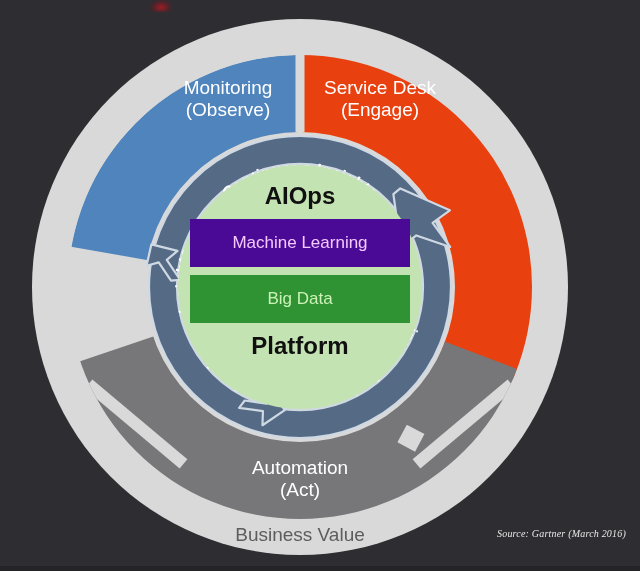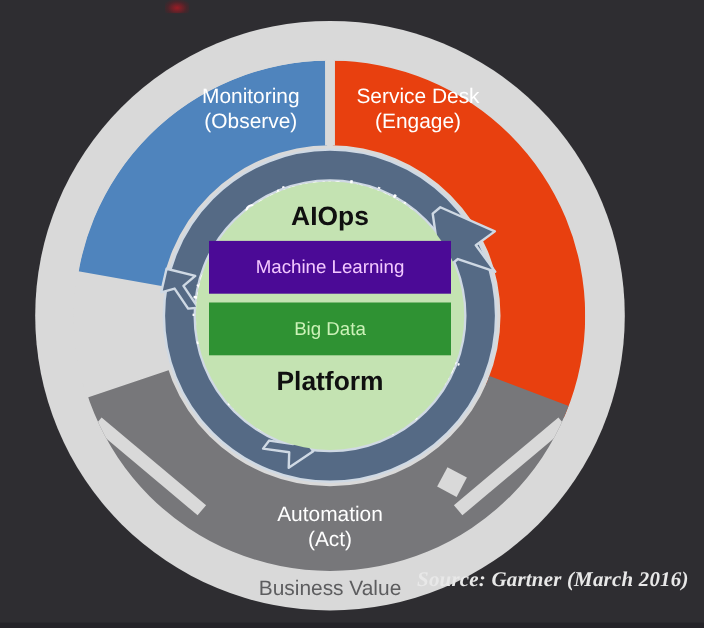--- a/index.html
+++ b/index.html
@@ -56,22 +56,22 @@
     font-weight: bold;
     fill: #ffffff;
     letter-spacing: 0.4px;
   }
   .source-note {
     position: absolute;
     right: 14px;
     bottom: 32px;
     font-family: "Liberation Serif", serif;
     font-style: italic;
-    font-weight: bold;
-    font-size: 19px;
+    font-weight: normal;
+    font-size: 10px;
     color: #e8e8e8;
     letter-spacing: 0.2px;
     white-space: nowrap;
   }
   .red-smudge {
     position: absolute;
     left: 150px;
     top: 0px;
     width: 22px;
     height: 12px;

